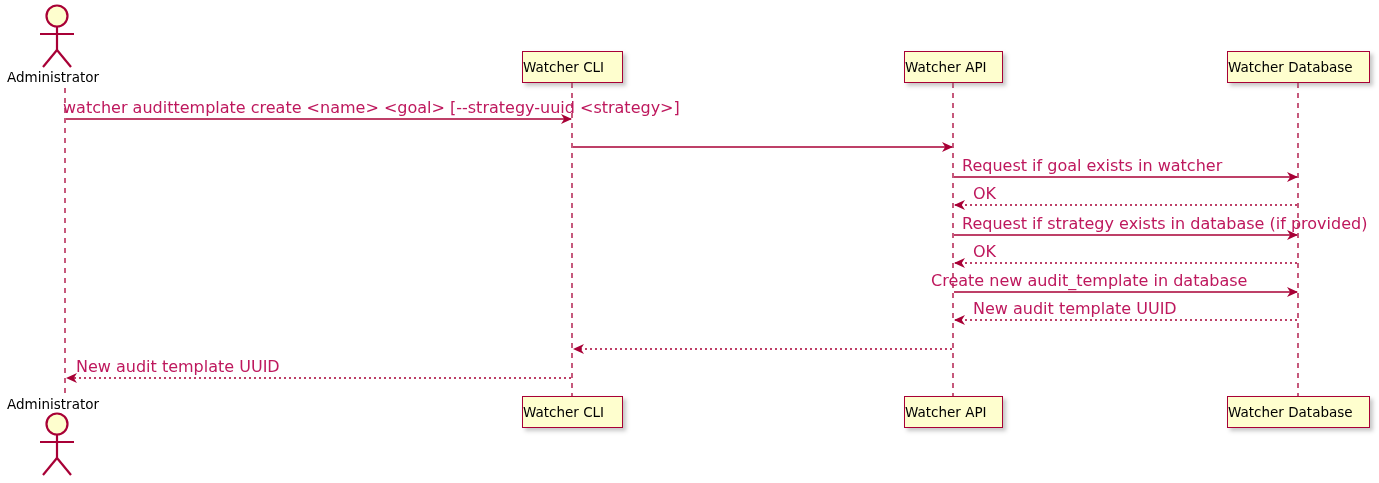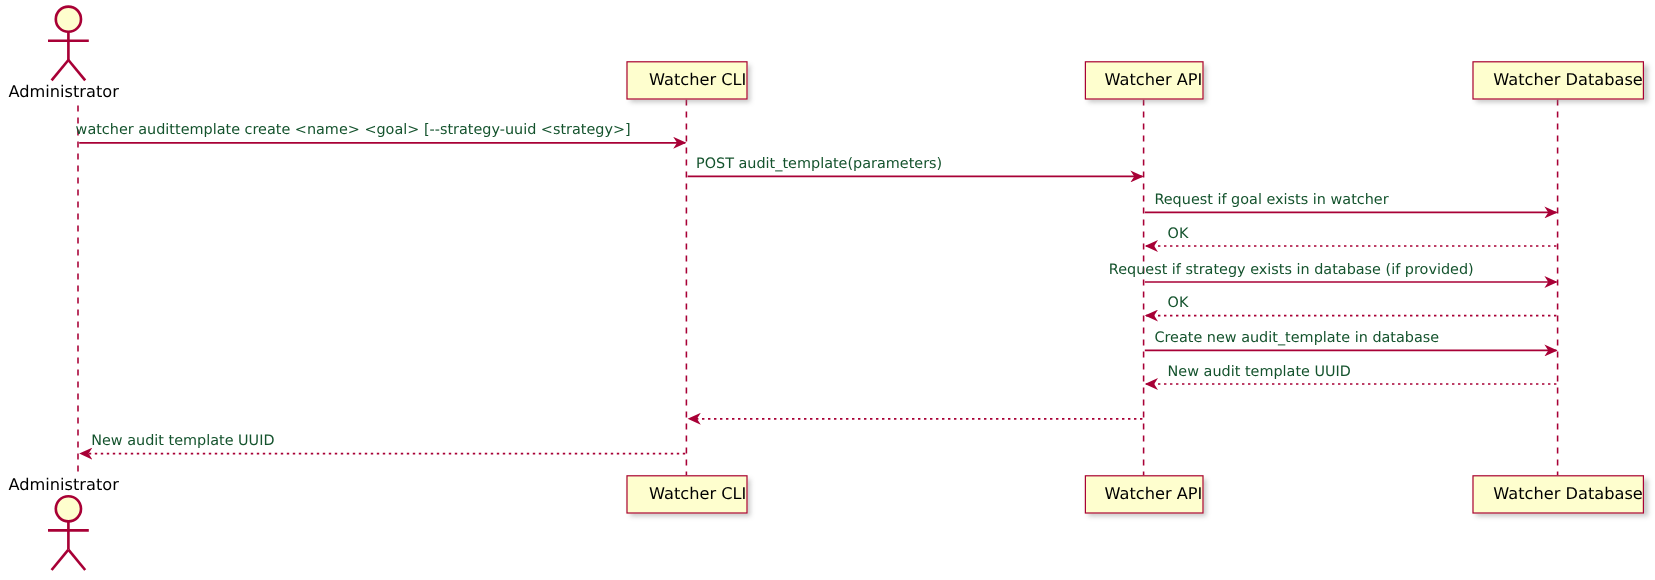--- a/index.html
+++ b/index.html
@@ -16,34 +16,34 @@
     overflow: hidden;
   }
   #diagram svg {
     position: absolute;
     left: 0;
     top: 0;
   }
   .msg-label {
     position: absolute;
     font-family: "DejaVu Sans", sans-serif;
-    font-size: 12px;
-    color: #14532d;
+    font-size: 16px;
+    color: #be185d;
     white-space: nowrap;
     line-height: 14px;
   }
   .participant-box {
     position: absolute;
     background: #FEFECE;
     border: 1.6px solid #A80036;
     box-sizing: border-box;
     box-shadow: 3px 3px 4px rgba(130,130,130,0.45);
     display: flex;
     align-items: center;
-    justify-content: flex-end;
+    justify-content: flex-start;
   }
   .participant-label {
     font-family: "DejaVu Sans", sans-serif;
     font-size: 13.5px;
     color: #000000;
     white-space: nowrap;
   }
   .actor-label {
     position: absolute;
     font-family: "DejaVu Sans", sans-serif;
@@ -121,22 +121,21 @@
     <span class="participant-label">Watcher CLI</span>
   </div>
   <div class="participant-box" style="left:904px; top:396px; width:99px; height:32px;">
     <span class="participant-label">Watcher API</span>
   </div>
   <div class="participant-box" style="left:1227px; top:396px; width:143px; height:32px;">
     <span class="participant-label">Watcher Database</span>
   </div>
 
   <div class="msg-label" style="left:63px;  top:101px;">watcher audittemplate create &lt;name&gt; &lt;goal&gt; [--strategy-uuid &lt;strategy&gt;]</div>
-  <div class="msg-label" style="left:580px; top:129px;">POST audit_template(parameters)</div>
   <div class="msg-label" style="left:962px; top:159px;">Request if goal exists in watcher</div>
   <div class="msg-label" style="left:973px; top:187px;">OK</div>
-  <div class="msg-label" style="left:924px; top:217px;">Request if strategy exists in database (if provided)</div>
+  <div class="msg-label" style="left:962px; top:217px;">Request if strategy exists in database (if provided)</div>
   <div class="msg-label" style="left:973px; top:245px;">OK</div>
-  <div class="msg-label" style="left:962px; top:274px;">Create new audit_template in database</div>
+  <div class="msg-label" style="left:931px; top:274px;">Create new audit_template in database</div>
   <div class="msg-label" style="left:973px; top:302px;">New audit template UUID</div>
   <div class="msg-label" style="left:76px;  top:360px;">New audit template UUID</div>
 
 </div>
 
 </body></html>

